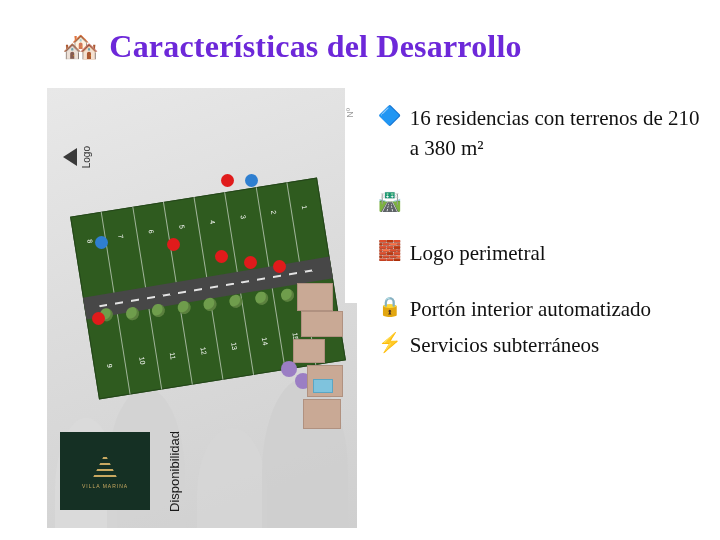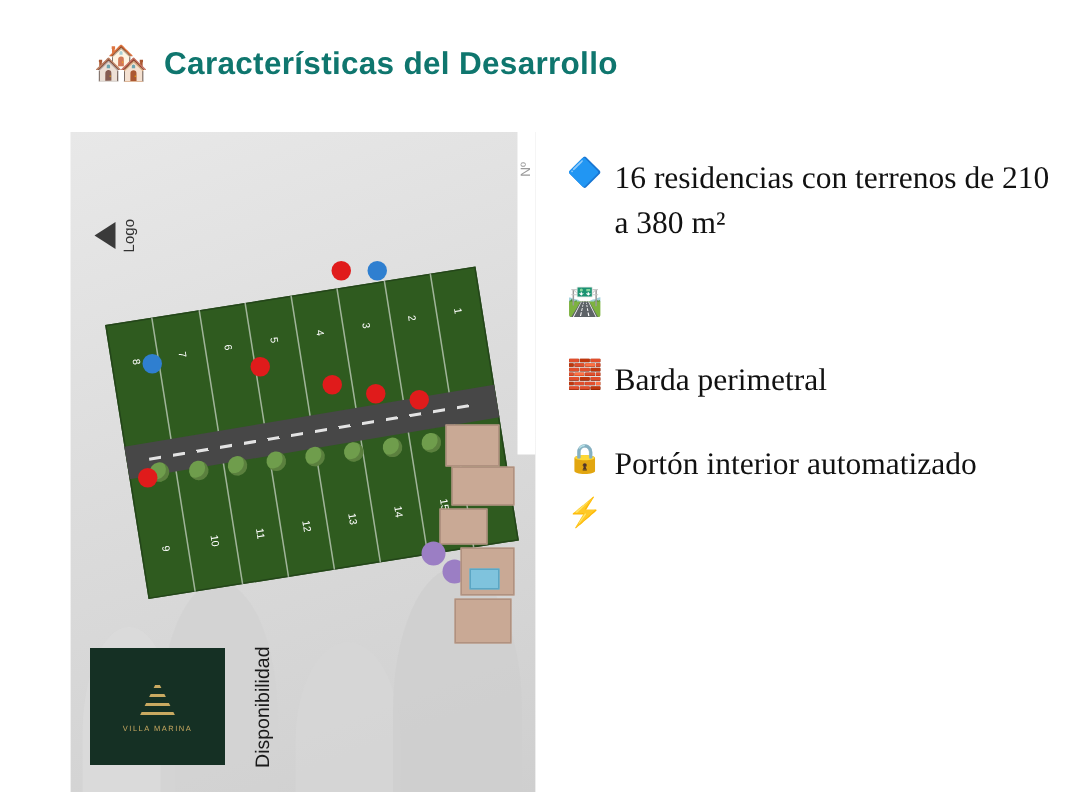--- a/index.html
+++ b/index.html
@@ -23,24 +23,24 @@
     top: 28px;
     display: flex;
     align-items: center;
     gap: 10px;
   }
   .title-icon {
     font-size: 30px;
     line-height: 1;
   }
   .title-text {
-    font-family: Liberation Sans, sans-serif;
+    font-family: Liberation Serif, serif;
     font-weight: bold;
-    font-size: 21px;
-    color: #0f766e;
+    font-size: 32px;
+    color: #6d28d9;
     letter-spacing: 0.2px;
     white-space: nowrap;
   }
 
   
   .map-panel {
     position: absolute;
     left: 47px;
     top: 88px;
     width: 310px;
@@ -381,26 +381,27 @@
       <span class="bullet-icon">🔷</span>
       <span class="bullet-text">16 residencias con terrenos de 210 a 380 m²</span>
     </div>
 
     <div class="bullet">
       <span class="bullet-icon">🛣️</span>
     </div>
 
     <div class="bullet">
       <span class="bullet-icon">🧱</span>
-      <span class="bullet-text">Barda perimetral</span>
+      <span class="bullet-text">Logo perimetral</span>
     </div>
 
     <div class="bullet tight">
       <span class="bullet-icon">🔒</span>
       <span class="bullet-text">Portón interior automatizado</span>
     </div>
 
     <div class="bullet">
       <span class="bullet-icon">⚡</span>
+      <span class="bullet-text">Servicios subterráneos</span>
     </div>
 
   </div>
 </div>
 
 </body></html>

